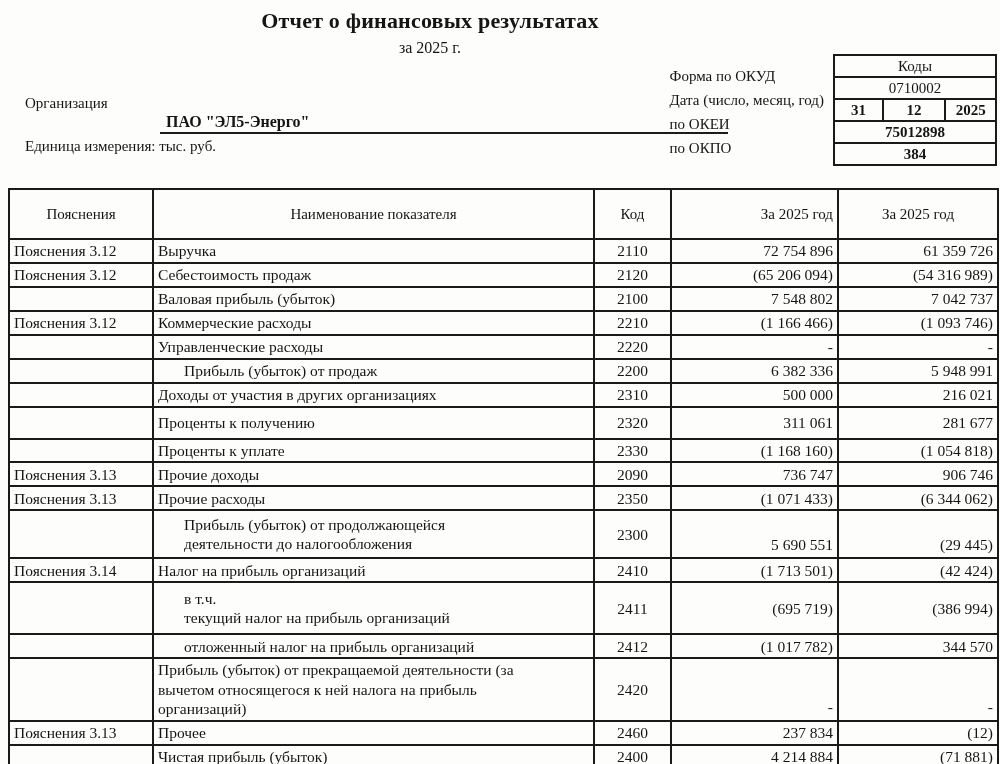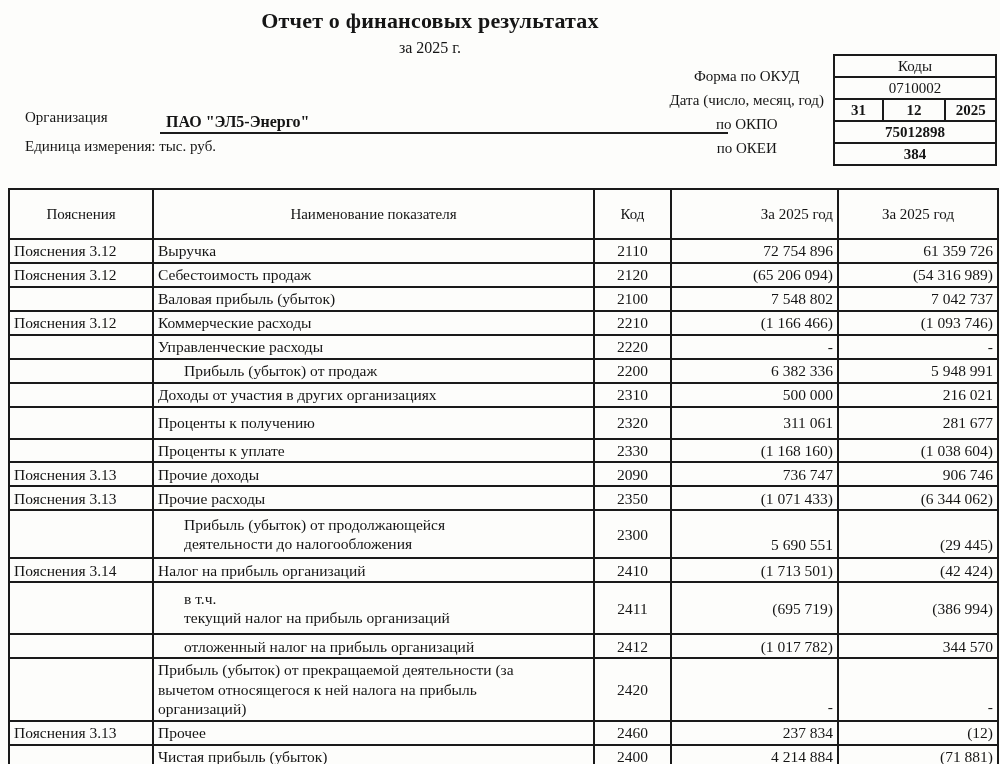--- a/index.html
+++ b/index.html
@@ -7,42 +7,42 @@
     position:relative; width:1000px; height:764px; margin:0 auto;
     background:#fdfdfb; overflow:hidden;
     font-family:"Liberation Serif","DejaVu Serif",serif;
     color:#151515;
   }
   
   .title-wrap { position:absolute; left:0; top:8px; width:860px; text-align:center; }
   .doc-title { font-size:22px; font-weight:bold; margin:0; letter-spacing:.2px; }
   .doc-subtitle { font-size:16px; margin-top:5px; }
 
-  .codes-labels { position:absolute; right:176px; top:64px; text-align:center; font-size:15px; }
+  .codes-labels { position:absolute; right:176px; top:64px; text-align:left; font-size:15px; }
   .codes-labels div { height:24px; line-height:24px; white-space:nowrap; }
 
   .codes-box { position:absolute; left:833px; top:42px; width:164px; font-size:15px; }
   .cb-row {
     box-sizing:border-box; height:24px; line-height:20px;
     border:2px solid #1a1a1a; margin-top:-2px;
     display:flex; align-items:center; justify-content:center;
     background:#fdfdfb;
   }
   .cb-row:first-child { margin-top:12px; }
   .cb-bold { font-weight:bold; }
   .cb-date { padding:0; justify-content:stretch; }
   .cb-date span {
     display:flex; align-items:center; justify-content:center;
     height:100%; box-sizing:border-box; font-weight:bold;
   }
   .cb-date .d1 { width:50px; border-right:2px solid #1a1a1a; }
   .cb-date .d2 { width:64px; border-right:2px solid #1a1a1a; }
   .cb-date .d3 { width:50px; }
 
-  .org-line { position:absolute; left:25px; top:109px; font-size:15px; }
+  .org-line { position:absolute; left:25px; top:95px; font-size:15px; }
   .org-underline {
     position:absolute; left:160px; top:113px; width:568px; height:19px;
     border-bottom:2px solid #1c1c1c;
   }
   .org-value { font-weight:bold; font-size:16px; padding-left:6px; white-space:nowrap; }
   .unit-line { position:absolute; left:25px; top:138px; font-size:15px; }
 
   
   .main-table {
     position:absolute; left:8px; top:188px; width:989px;
@@ -68,22 +68,22 @@
 <div class="page">
 
   <div class="title-wrap">
     <h1 class="doc-title">Отчет о финансовых результатах</h1>
     <div class="doc-subtitle">за 2025 г.</div>
   </div>
 
   <div class="codes-labels">
     <div>Форма по ОКУД</div>
     <div>Дата (число, месяц, год)</div>
+    <div>по ОКЕИ</div>
     <div>по ОКПО</div>
-    <div>по ОКЕИ</div>
   </div>
 
   <div class="codes-box">
     <div class="cb-row">Коды</div>
     <div class="cb-row">0710002</div>
     <div class="cb-row cb-date">
       <span class="d1">31</span>
       <span class="d2">12</span>
       <span class="d3">2025</span>
     </div>
@@ -169,21 +169,21 @@
           <td class="c-name">Проценты к получению</td>
           <td class="c-code">2320</td>
           <td class="c-val">311 061</td>
           <td class="c-val last">281 677</td>
         </tr>
         <tr style="height: 15px; margin-top: 31px;">
           <td class="c-note"></td>
           <td class="c-name">Проценты к уплате</td>
           <td class="c-code">2330</td>
           <td class="c-val">(1 168 160)</td>
-          <td class="c-val last">(1 038 604)</td>
+          <td class="c-val last">(1 054 818)</td>
         </tr>
         <tr style="height: 24px;">
           <td class="c-note">Пояснения 3.13</td>
           <td class="c-name">Прочие доходы</td>
           <td class="c-code">2090</td>
           <td class="c-val">736 747</td>
           <td class="c-val last">906 746</td>
         </tr>
         <tr style="height: 24px;">
           <td class="c-note">Пояснения 3.13</td>

